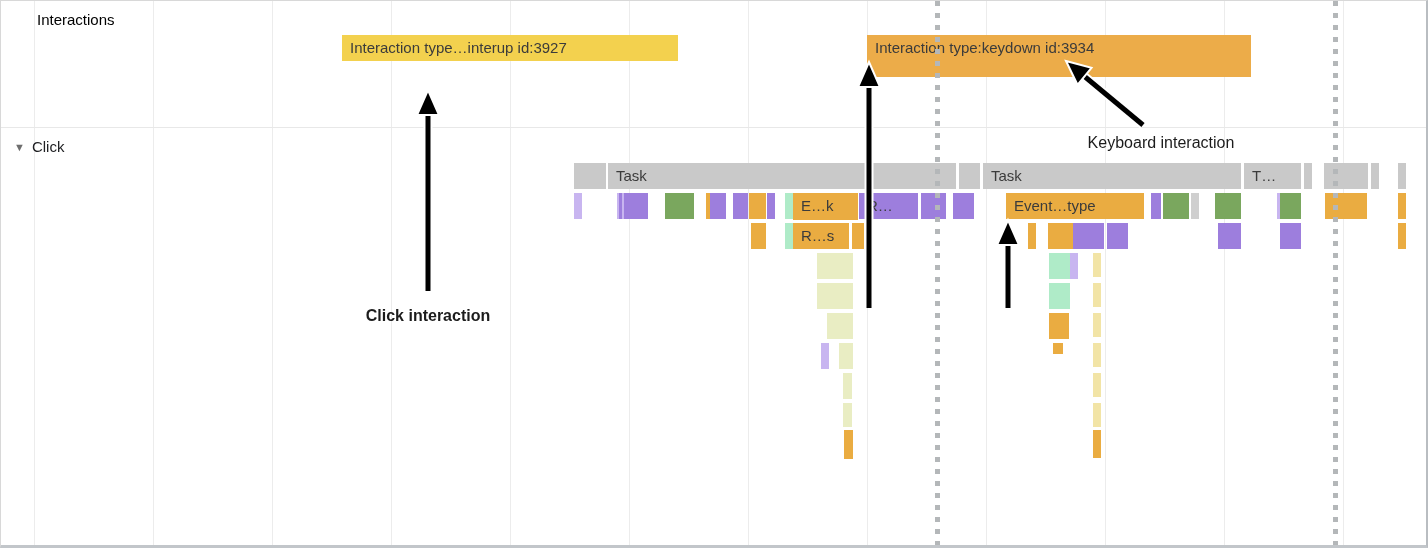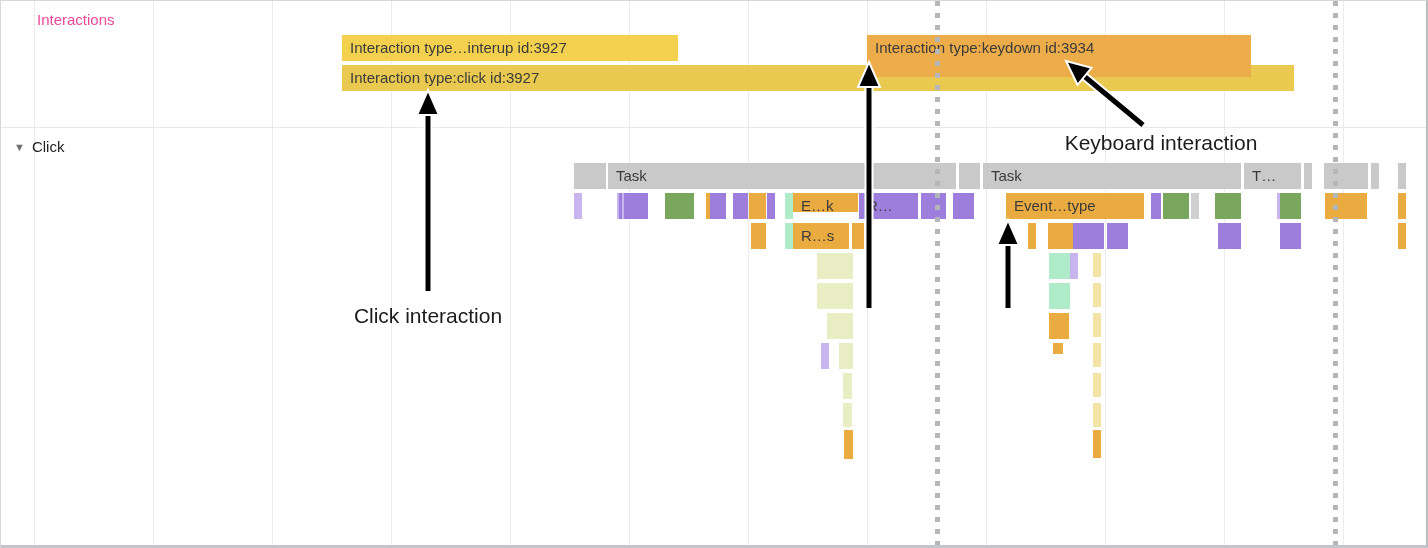--- a/index.html
+++ b/index.html
@@ -10,26 +10,26 @@
     border-right:2px solid #b9bdc1;border-bottom:3px solid #c2c6ca;
     font-family:"Liberation Sans",sans-serif;
   }
   .layer{position:absolute;inset:0;padding-left:24px;}
   .gridline{position:absolute;top:0;bottom:0;width:1px;background:#ececec;}
   .separator{position:absolute;left:0;right:0;top:126px;height:1px;background:#e8e8e8;}
   .dotted{position:absolute;top:0;bottom:0;width:5px;
     background:repeating-linear-gradient(180deg,#b4b7b9 0 5px,transparent 5px 12px);}
   .bar{position:absolute;box-sizing:border-box;font-size:15px;color:#3b3b3b;
     white-space:nowrap;overflow:hidden;padding-left:8px;}
-  .track-label{position:absolute;font-size:15px;color:#ec4899;}
+  .track-label{position:absolute;font-size:15px;color:#000000;}
   .lbl-interactions{left:36px;top:10px;}
   .main-hdr{position:absolute;left:13px;top:137px;font-size:15px;color:#202124;cursor:pointer;}
   .tri{display:inline-block;font-size:11px;color:#6e6e6e;margin-right:7px;vertical-align:1px;}
-  .ann{position:absolute;font-size:21px;line-height:28px;color:#1c1c1c;text-align:center;}
-  .ann-click{left:277px;top:301px;width:300px;}
+  .ann{position:absolute;font-size:16px;line-height:28px;color:#1c1c1c;text-align:center;}
+  .ann-click{left:277px;top:301px;width:300px;font-weight:bold;}
   .ann-kb{left:1010px;top:128px;width:300px;}
   .ann-delay{left:766px;top:312px;width:350px;}
   svg.overlay{position:absolute;left:0;top:0;pointer-events:none;}
 </style>
 </head>
 <body>
 
 <div class="canvas">
 
   <div class="layer" id="grid-layer">
@@ -49,42 +49,41 @@
   <div class="separator"></div>
 
   <div class="track-label lbl-interactions">Interactions</div>
 
   <div class="main-hdr">
     <span class="tri">▼</span><span>Click</span>
   </div>
 
   <div class="layer" id="bar-layer">
       <div class="bar" style="left: 341px; top: 34px; width: 336px; height: 26px; line-height: 26px; background: rgb(243, 209, 78);">Interaction type…interup id:3927</div>
-      <div class="bar" style="left: 341px; top: 64px; width: 952px; height: 26px; line-height: 26px; background: rgb(233, 201, 79);">Interaction type:click id:3927</div>
       <div class="bar" style="left: 866px; top: 34px; width: 384px; height: 42px; line-height: 26px; background: rgb(236, 172, 73);">Interaction type:keydown id:3934</div>
       <div class="bar" style="left: 573px; top: 162px; width: 32px; height: 26px; line-height: 26px; background: rgb(201, 201, 201);"></div>
       <div class="bar" style="left: 607px; top: 162px; width: 348px; height: 26px; line-height: 26px; background: rgb(201, 201, 201);">Task</div>
       <div class="bar" style="left: 958px; top: 162px; width: 21px; height: 26px; line-height: 26px; background: rgb(201, 201, 201);"></div>
       <div class="bar" style="left: 982px; top: 162px; width: 258px; height: 26px; line-height: 26px; background: rgb(201, 201, 201);">Task</div>
       <div class="bar" style="left: 1243px; top: 162px; width: 57px; height: 26px; line-height: 26px; background: rgb(201, 201, 201);">T…</div>
       <div class="bar" style="left: 1303px; top: 162px; width: 8px; height: 26px; line-height: 26px; background: rgb(201, 201, 201);"></div>
       <div class="bar" style="left: 1323px; top: 162px; width: 44px; height: 26px; line-height: 26px; background: rgb(201, 201, 201);"></div>
       <div class="bar" style="left: 1370px; top: 162px; width: 4px; height: 26px; line-height: 26px; background: rgb(201, 201, 201);"></div>
       <div class="bar" style="left: 1397px; top: 162px; width: 4px; height: 26px; line-height: 26px; background: rgb(201, 201, 201);"></div>
       <div class="bar" style="left: 573px; top: 192px; width: 2px; height: 26px; line-height: 26px; background: rgb(200, 181, 240);"></div>
       <div class="bar" style="left: 616px; top: 192px; width: 31px; height: 26px; line-height: 26px; background: linear-gradient(90deg, rgb(200, 181, 240) 0px, rgb(200, 181, 240) 2px, rgb(157, 126, 221) 2px, rgb(157, 126, 221) 5px, rgb(200, 181, 240) 5px, rgb(200, 181, 240) 7px, rgb(157, 126, 221) 7px);"></div>
       <div class="bar" style="left: 664px; top: 192px; width: 29px; height: 26px; line-height: 26px; background: rgb(122, 167, 94);"></div>
       <div class="bar" style="left: 705px; top: 192px; width: 3px; height: 26px; line-height: 26px; background: rgb(234, 172, 65);"></div>
       <div class="bar" style="left: 709px; top: 192px; width: 16px; height: 26px; line-height: 26px; background: rgb(157, 126, 221);"></div>
       <div class="bar" style="left: 732px; top: 192px; width: 3px; height: 26px; line-height: 26px; background: rgb(157, 126, 221);"></div>
       <div class="bar" style="left: 737px; top: 192px; width: 10px; height: 26px; line-height: 26px; background: rgb(157, 126, 221);"></div>
       <div class="bar" style="left: 748px; top: 192px; width: 17px; height: 26px; line-height: 26px; background: rgb(234, 172, 65);"></div>
       <div class="bar" style="left: 766px; top: 192px; width: 2px; height: 26px; line-height: 26px; background: rgb(157, 126, 221);"></div>
       <div class="bar" style="left: 784px; top: 192px; width: 4px; height: 26px; line-height: 26px; background: rgb(175, 235, 200);"></div>
-      <div class="bar" style="left: 792px; top: 192px; width: 65px; height: 19px; line-height: 26px; background: rgb(234, 172, 65);">E…k</div>
+      <div class="bar" style="left: 792px; top: 192px; width: 65px; height: 27px; line-height: 26px; background: rgb(234, 172, 65);">E…k</div>
       <div class="bar" style="left: 858px; top: 192px; width: 59px; height: 26px; line-height: 26px; background: rgb(157, 126, 221);">R…</div>
       <div class="bar" style="left: 920px; top: 192px; width: 25px; height: 26px; line-height: 26px; background: rgb(157, 126, 221);"></div>
       <div class="bar" style="left: 952px; top: 192px; width: 21px; height: 26px; line-height: 26px; background: rgb(157, 126, 221);"></div>
       <div class="bar" style="left: 1005px; top: 192px; width: 138px; height: 26px; line-height: 26px; background: rgb(234, 172, 65);">Event…type</div>
       <div class="bar" style="left: 1150px; top: 192px; width: 10px; height: 26px; line-height: 26px; background: rgb(157, 126, 221);"></div>
       <div class="bar" style="left: 1162px; top: 192px; width: 26px; height: 26px; line-height: 26px; background: rgb(122, 167, 94);"></div>
       <div class="bar" style="left: 1190px; top: 192px; width: 3px; height: 26px; line-height: 26px; background: rgb(207, 207, 207);"></div>
       <div class="bar" style="left: 1214px; top: 192px; width: 26px; height: 26px; line-height: 26px; background: rgb(122, 167, 94);"></div>
       <div class="bar" style="left: 1276px; top: 192px; width: 3px; height: 26px; line-height: 26px; background: rgb(200, 181, 240);"></div>
       <div class="bar" style="left: 1279px; top: 192px; width: 21px; height: 26px; line-height: 26px; background: rgb(122, 167, 94);"></div>

